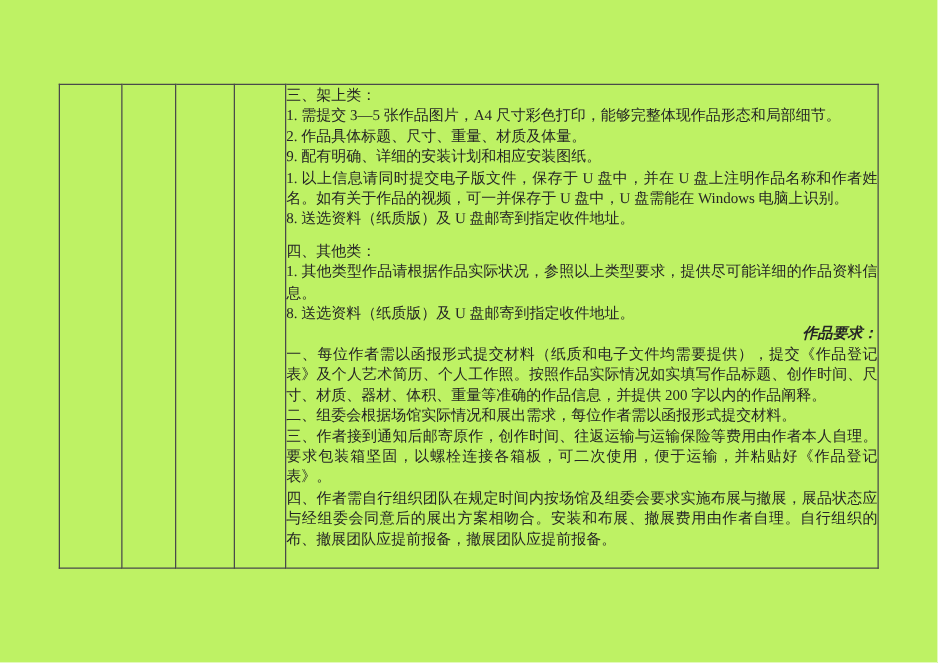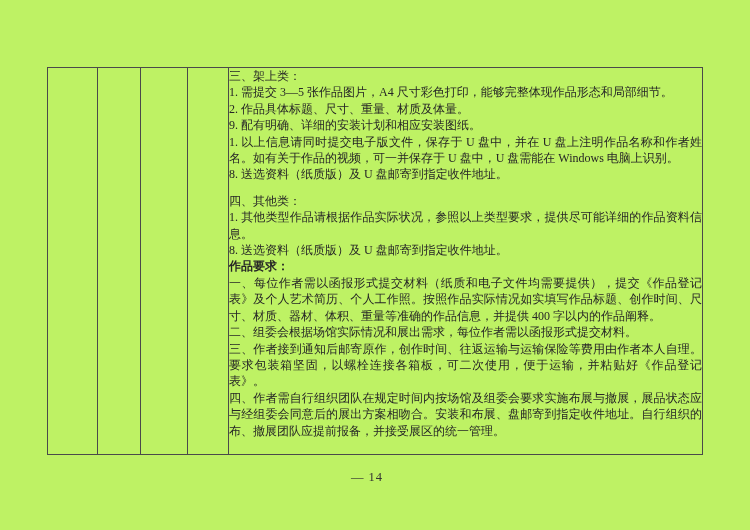--- a/index.html
+++ b/index.html
@@ -41,21 +41,22 @@
     margin: 0;
     text-align: justify;
     text-justify: inter-character;
     word-break: break-all;
   }
   .para.blank {
     height: 10px;
   }
   .para.bold {
     font-weight: 700;
-    text-align: left;
+    text-align: right;
+    font-style: italic;
   }
   .footer {
     position: absolute;
     left: 47px;
     top: 470px;
     width: 640px;
     text-align: center;
     font-size: 12.5px;
     color: #333333;
     letter-spacing: 1px;
@@ -85,26 +86,23 @@
         <p class="para">1. 需提交 3—5 张作品图片，A4 尺寸彩色打印，能够完整体现作品形态和局部细节。</p>
         <p class="para">2. 作品具体标题、尺寸、重量、材质及体量。</p>
         <p class="para">9. 配有明确、详细的安装计划和相应安装图纸。</p>
         <p class="para">1. 以上信息请同时提交电子版文件，保存于 U 盘中，并在 U 盘上注明作品名称和作者姓名。如有关于作品的视频，可一并保存于 U 盘中，U 盘需能在 Windows 电脑上识别。</p>
         <p class="para">8. 送选资料（纸质版）及 U 盘邮寄到指定收件地址。</p>
         <p class="para blank"></p>
         <p class="para">四、其他类：</p>
         <p class="para">1. 其他类型作品请根据作品实际状况，参照以上类型要求，提供尽可能详细的作品资料信息。</p>
         <p class="para">8. 送选资料（纸质版）及 U 盘邮寄到指定收件地址。</p>
         <p class="para bold">作品要求：</p>
-        <p class="para">一、每位作者需以函报形式提交材料（纸质和电子文件均需要提供），提交《作品登记表》及个人艺术简历、个人工作照。按照作品实际情况如实填写作品标题、创作时间、尺寸、材质、器材、体积、重量等准确的作品信息，并提供 400 字以内的作品阐释。</p>
+        <p class="para">一、每位作者需以函报形式提交材料（纸质和电子文件均需要提供），提交《作品登记表》及个人艺术简历、个人工作照。按照作品实际情况如实填写作品标题、创作时间、尺寸、材质、器材、体积、重量等准确的作品信息，并提供 200 字以内的作品阐释。</p>
         <p class="para">二、组委会根据场馆实际情况和展出需求，每位作者需以函报形式提交材料。</p>
         <p class="para">三、作者接到通知后邮寄原作，创作时间、往返运输与运输保险等费用由作者本人自理。要求包装箱坚固，以螺栓连接各箱板，可二次使用，便于运输，并粘贴好《作品登记表》。</p>
-        <p class="para">四、作者需自行组织团队在规定时间内按场馆及组委会要求实施布展与撤展，展品状态应与经组委会同意后的展出方案相吻合。安装和布展、盘邮寄到指定收件地址。自行组织的布、撤展团队应提前报备，并接受展区的统一管理。</p>
+        <p class="para">四、作者需自行组织团队在规定时间内按场馆及组委会要求实施布展与撤展，展品状态应与经组委会同意后的展出方案相吻合。安装和布展、撤展费用由作者自理。自行组织的布、撤展团队应提前报备，撤展团队应提前报备。</p>
       </td>
     </tr>
   </tbody>
     </table>
 
-  <div class="footer">
-    <span>— 14</span>
-  </div>
 
 </div>
 
 </body></html>

